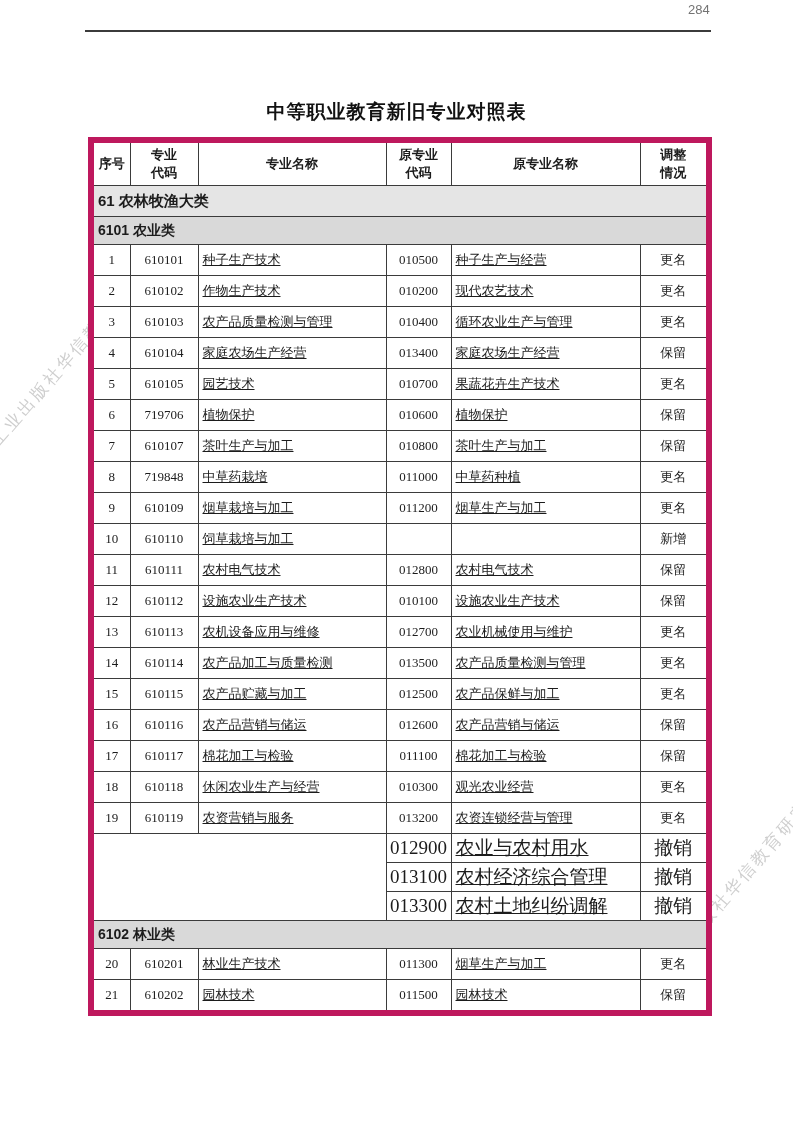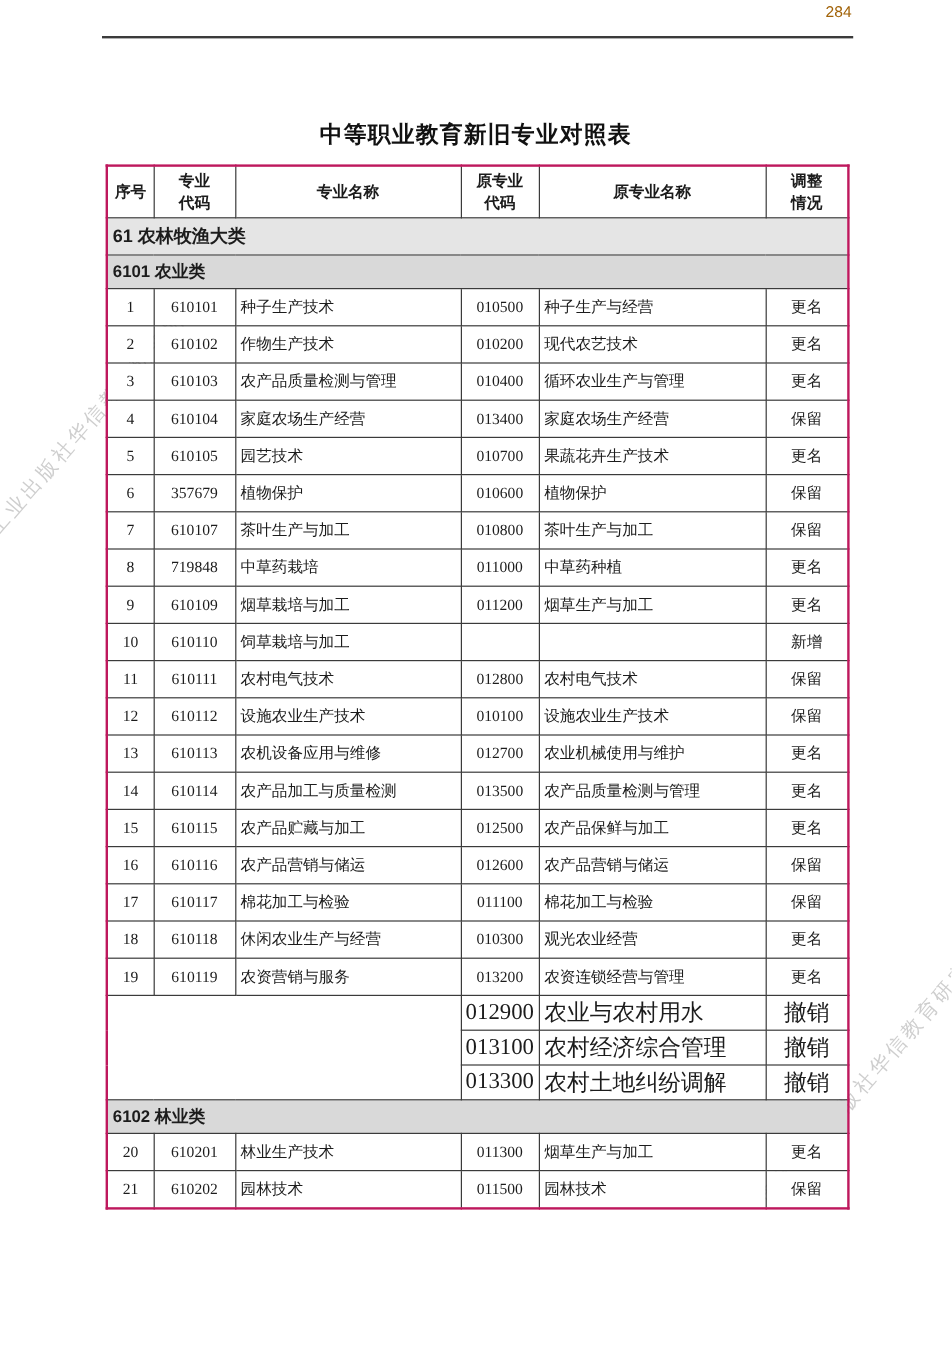--- a/index.html
+++ b/index.html
@@ -7,21 +7,21 @@
     width:793px; height:1122px;
     background:#ffffff;
     position:relative;
     overflow:hidden;
     font-family:"Liberation Serif", serif;
     color:#1c1c1c;
   }
   .page-number {
     position:absolute; top:2px; left:688px;
     font-family:"Liberation Sans", sans-serif;
-    font-size:13px; color:#a16207;
+    font-size:13px; color:#737373;
   }
   .header-rule {
     position:absolute; top:30px; left:85px;
     width:626px; height:2px; background:#3b3b3b;
   }
   .doc-title {
     position:absolute; top:99px; left:0; width:793px;
     text-align:center;
     font-family:Liberation Serif, serif;
     font-weight:bold; font-size:19px; letter-spacing:1px;
@@ -41,21 +41,21 @@
   #wm1 { left:-32px; top:462px; }
   #wm2 { left:636px; top:988px; }
 
   table.compare-table {
     position:absolute; top:137px; left:88px;
     width:618px;
     border-collapse:collapse;
     table-layout:fixed;
     z-index:1;
     background:transparent;
-    border:2px solid #be185d;
+    border:6px solid #be185d;
   }
   .compare-table th, .compare-table td {
     border:1px solid #3b3b3b;
     overflow:hidden;
     vertical-align:middle;
   }
   .compare-table th {
     font-family:"Liberation Sans", sans-serif;
     font-weight:bold; font-size:13px;
     text-align:center; height:42px; line-height:1.4;
@@ -69,21 +69,21 @@
   }
   tr.section-minor td {
     background:#d9d9d9;
     font-family:"Liberation Sans", sans-serif;
     font-weight:bold; font-size:14px;
     text-align:left; padding:0 12px 0 4px; height:27px;
   }
   tr.data-row td { height:30px; font-size:13px; background:#fff; }
   tr.merged-row td { height:28px; font-size:19px; background:#fff; }
   td.c-no, td.c-code, td.c-oldcode, td.c-status { text-align:center; padding:0; }
-  td.c-name, td.c-oldname { text-align:left; padding:0 2px 0 4px; }
+  td.c-name, td.c-oldname { text-align:left; padding:0 2px 0 4px;text-decoration:underline; }
   td.c-merged { background:#fff; }
 </style>
 </head>
 <body>
 
 <div class="page-number">284</div>
 <div class="header-rule"></div>
 <div class="doc-title">中等职业教育新旧专业对照表</div>
 
 <div class="watermark" id="wm1">电子工业出版社华信教育研究所</div>
@@ -165,21 +165,21 @@
       <tr class="data-row">
         <td class="c-no">5</td>
         <td class="c-code">610105</td>
         <td class="c-name">园艺技术</td>
         <td class="c-oldcode">010700</td>
         <td class="c-oldname">果蔬花卉生产技术</td>
         <td class="c-status">更名</td>
       </tr>
       <tr class="data-row">
         <td class="c-no">6</td>
-        <td class="c-code">357679</td>
+        <td class="c-code">719706</td>
         <td class="c-name">植物保护</td>
         <td class="c-oldcode">010600</td>
         <td class="c-oldname">植物保护</td>
         <td class="c-status">保留</td>
       </tr>
       <tr class="data-row">
         <td class="c-no">7</td>
         <td class="c-code">610107</td>
         <td class="c-name">茶叶生产与加工</td>
         <td class="c-oldcode">010800</td>

